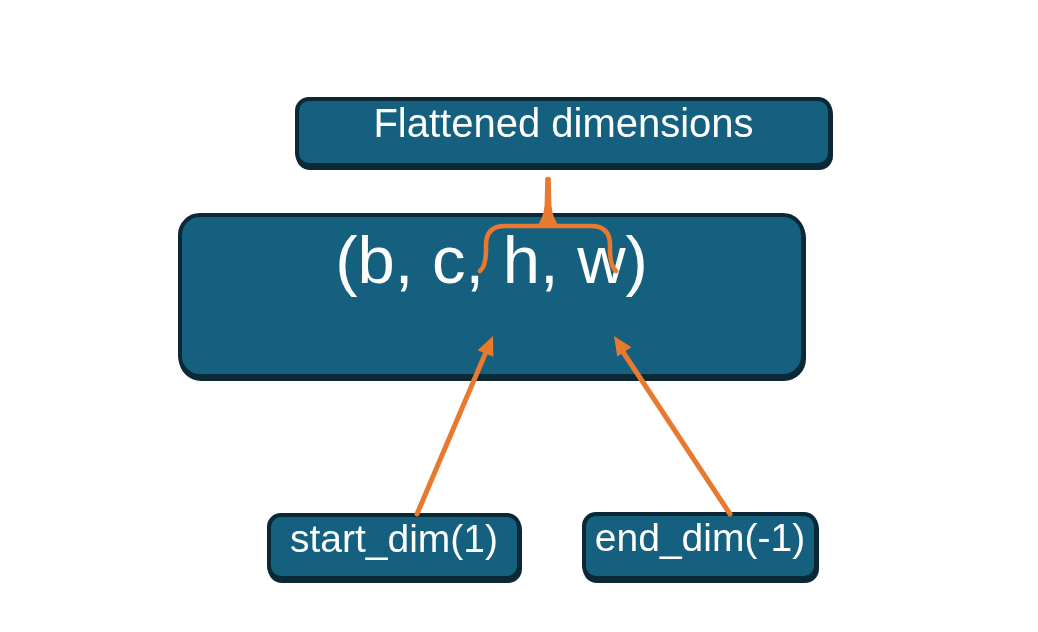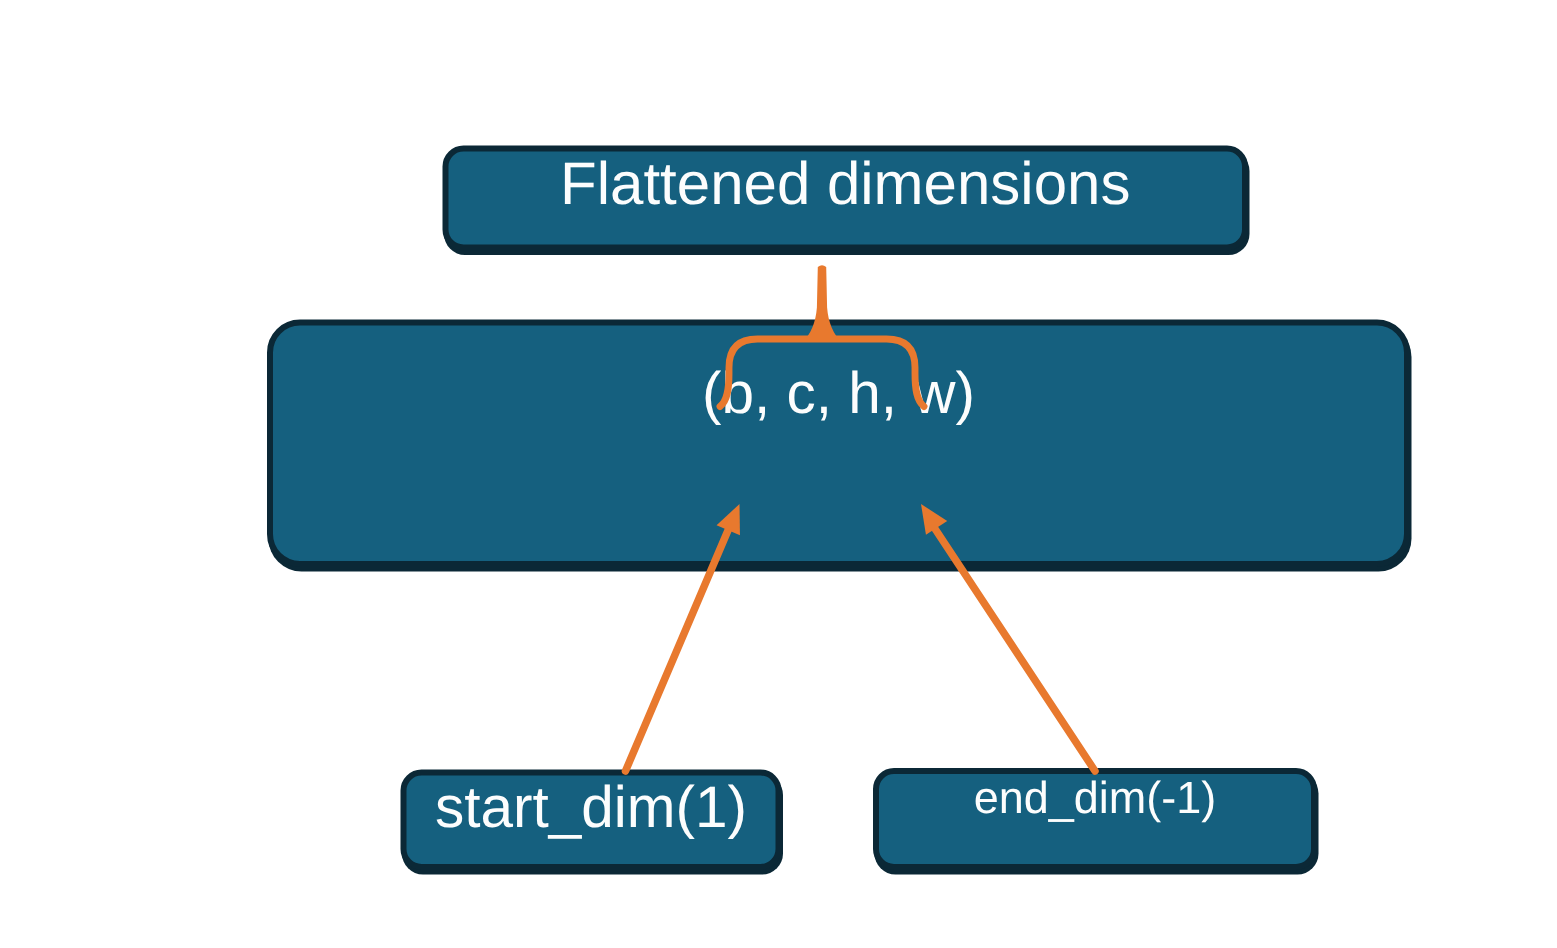--- a/index.html
+++ b/index.html
@@ -29,36 +29,36 @@
     white-space: nowrap;
   }
   .node--title {
     left: 295px; top: 97px;
     width: 537px; height: 70px;
     border-radius: 14px;
     font-size: 40px;
   }
   .node--tensor {
     left: 178px; top: 213px;
-    width: 762px; height: 165px;
+    width: 627px; height: 165px;
     border-radius: 22px;
-    font-size: 39px;
-    padding-top: 24px;
+    font-size: 67px;
+    padding-top: 4px;
   }
   .node--start {
     left: 267px; top: 513px;
     width: 254px; height: 67px;
     border-radius: 14px;
     font-size: 39px;
   }
   .node--end {
     left: 582px; top: 512px;
-    width: 296px; height: 68px;
+    width: 236px; height: 68px;
     border-radius: 14px;
-    font-size: 30px;
+    font-size: 39px;
   }
   .connector-layer {
     position: absolute;
     left: 0; top: 0;
     width: 1038px;
     height: 632px;
     z-index: 5;
     pointer-events: none;
   }
   .stroke-accent {

